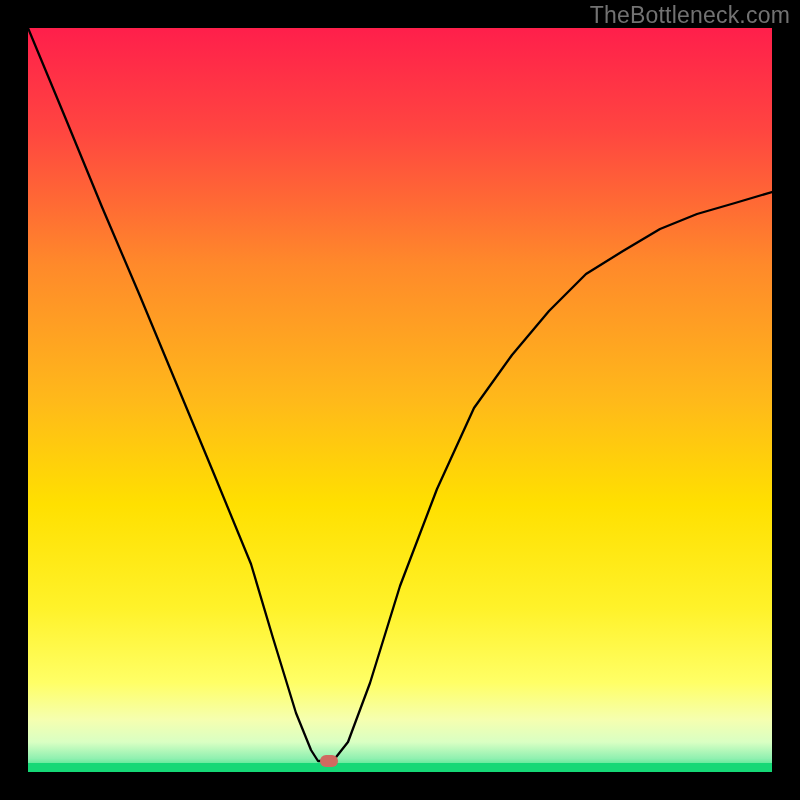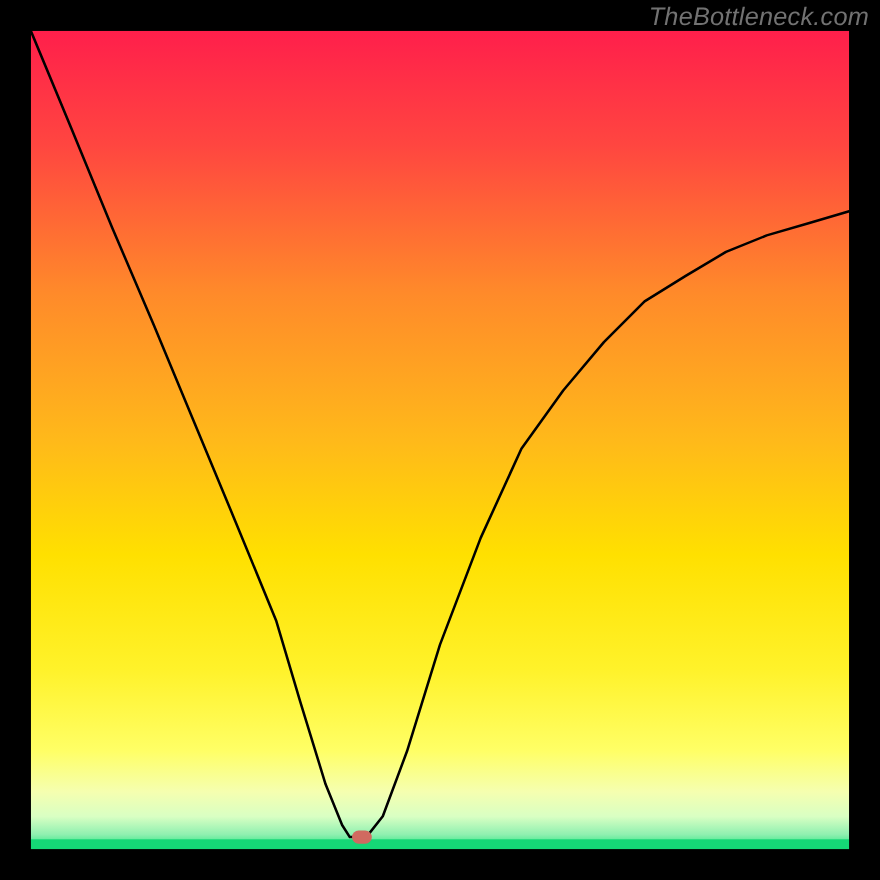--- a/index.html
+++ b/index.html
@@ -2,21 +2,20 @@
 <html><head>
 <meta charset="utf-8">
 <style>
   * { margin: 0; padding: 0; box-sizing: border-box; }
   html, body { width: 800px; height: 800px; overflow: hidden; background: #000; }
   .frame {
     position: relative;
     width: 800px;
     height: 800px;
     background: #000;
-    font-style: italic;
   }
   .plot {
     position: absolute;
     left: 28px;
     top: 28px;
     width: 744px;
     height: 744px;
   }
   .wm {
     position: absolute;

